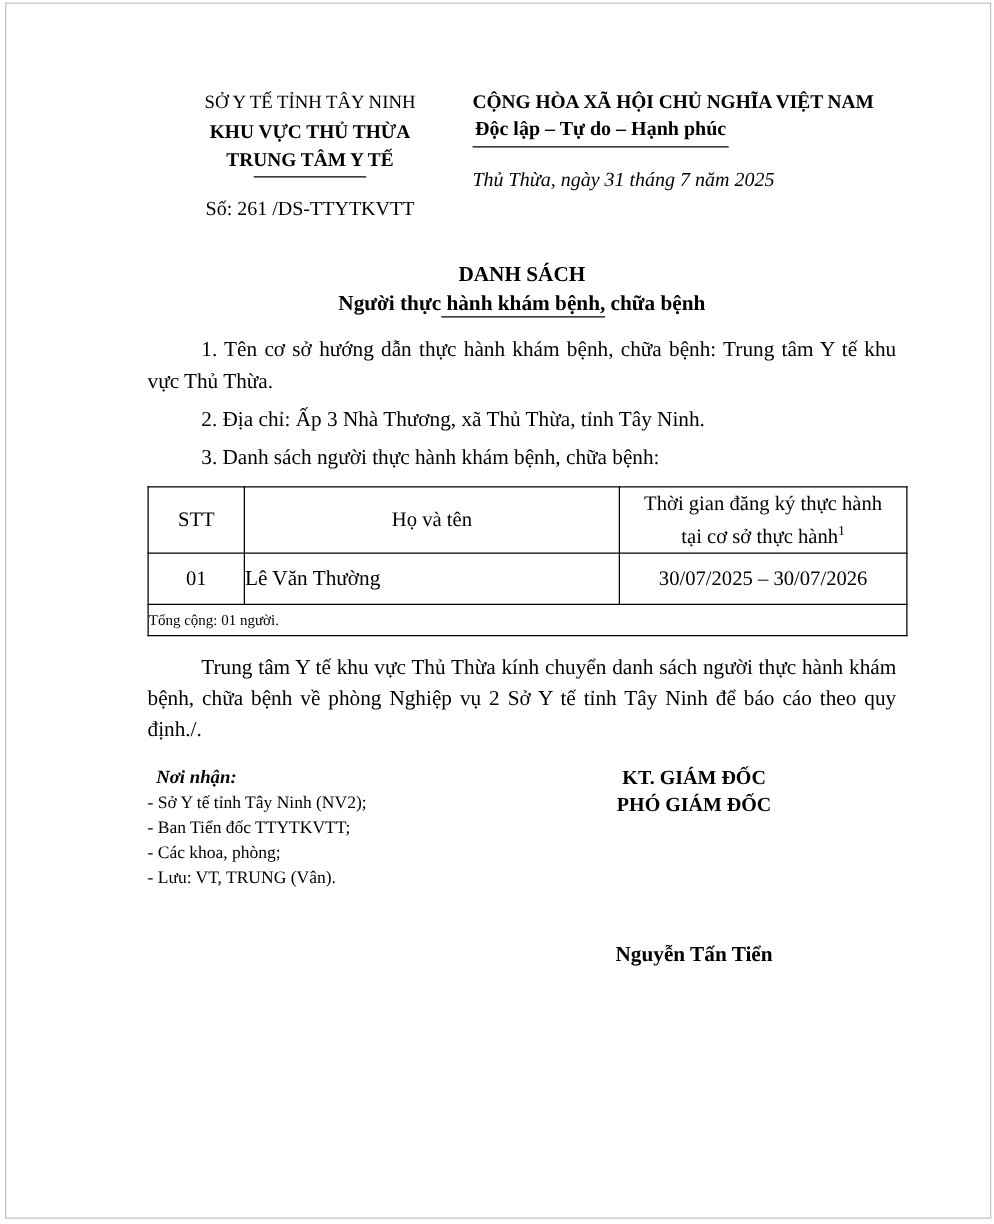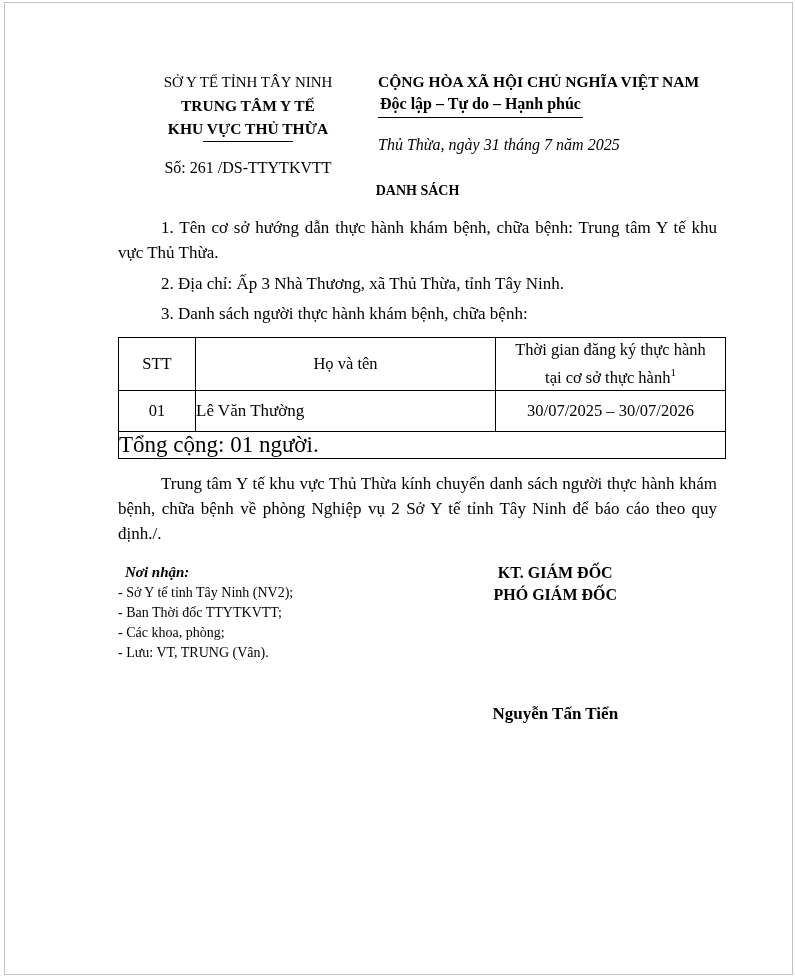--- a/index.html
+++ b/index.html
@@ -52,23 +52,24 @@
     font-weight: bold;
     font-size: 16px;
     display: inline-block;
     border-bottom: 1.5px solid #000;
     padding: 0 2px 2px 2px;
   }
   .place-date { margin-top: 16px; font-style: italic; font-size: 16px; }
 
   
   .doc-title {
+    margin-top: 29px;
     text-align: center;
     font-weight: bold;
-    font-size: 14px;
+    font-size: 17px;
     line-height: 23px;
   }
   .doc-subtitle {
     text-align: center;
     font-weight: bold;
     font-size: 17px;
     line-height: 23px;
   }
   .doc-subtitle .u { border-bottom: 1.5px solid #000; padding-bottom: 1px; }
 
@@ -96,21 +97,21 @@
     font-weight: normal;
     padding: 0;
   }
   .col-stt  { width: 77px;  }
   .col-name { width: 300px; }
   .col-time { width: 230px; }
   th.h { font-size: 16.5px; text-align: center; vertical-align: middle; height: 52px; line-height: 22px; }
   td.c-stt  { text-align: center; font-size: 16.5px; height: 40px; }
   td.c-name { text-align: left; font-size: 17px; padding-left: 12px; height: 40px; }
   td.c-time { text-align: center; font-size: 16.5px; height: 40px; }
-  td.c-total { text-align: left; font-size: 23px; padding: 4px 8px 6px 8px; height: 24px; }
+  td.c-total { text-align: left; font-size: 12px; padding: 4px 8px 6px 8px; height: 24px; }
   sup { font-size: 11px; }
 
   
   .closing { margin-top: 12px; }
 
   
   .footer { display: flex; margin-top: 16px; }
   .recipients { width: 46%; }
   .recipients-label {
     font-weight: bold;
@@ -126,33 +127,34 @@
 </style>
 </head>
 <body>
 
 <div class="page">
   <div class="content">
 
     <div class="letterhead">
       <div class="issuer">
         <div>SỞ Y TẾ TỈNH TÂY NINH</div>
+        <div class="org">KHU VỰC THỦ THỪA</div>
         <div class="org">TRUNG TÂM Y TẾ</div>
-        <div class="org">KHU VỰC THỦ THỪA</div>
         <div class="issuer-rule"></div>
         <div class="doc-number">Số: 261 /DS-TTYTKVTT</div>
       </div>
       <div class="national">
         <div class="motto">CỘNG HÒA XÃ HỘI CHỦ NGHĨA VIỆT NAM</div>
         <div><span class="slogan">Độc lập – Tự do – Hạnh phúc</span></div>
         <div class="place-date">Thủ Thừa, ngày 31 tháng 7 năm 2025</div>
       </div>
     </div>
 
     <div class="doc-title">DANH SÁCH</div>
+    <div class="doc-subtitle"><span>Người thực</span><span class="u"> hành khám bệnh,</span><span> chữa bệnh</span></div>
 
     <p class="para p1">1. Tên cơ sở hướng dẫn thực hành khám bệnh, chữa bệnh: Trung tâm Y tế khu vực Thủ Thừa.</p>
     <p class="para p2">2. Địa chỉ: Ấp 3 Nhà Thương, xã Thủ Thừa, tỉnh Tây Ninh.</p>
     <p class="para p3">3. Danh sách người thực hành khám bệnh, chữa bệnh:</p>
 
     <table class="practice">
       <colgroup>
         <col class="col-stt">
           <col class="col-name">
           <col class="col-time">
@@ -173,21 +175,21 @@
       </tr>
     </tbody>
       </table>
 
     <p class="para closing">Trung tâm Y tế khu vực Thủ Thừa kính chuyển danh sách người thực hành khám bệnh, chữa bệnh về phòng Nghiệp vụ 2 Sở Y tế tỉnh Tây Ninh để báo cáo theo quy định./.</p>
 
     <div class="footer">
       <div class="recipients">
         <div class="recipients-label">Nơi nhận:</div>
         <div class="recipient-item">- Sở Y tế tỉnh Tây Ninh (NV2);</div>
-        <div class="recipient-item">- Ban Thời đốc TTYTKVTT;</div>
+        <div class="recipient-item">- Ban Tiển đốc TTYTKVTT;</div>
         <div class="recipient-item">- Các khoa, phòng;</div>
         <div class="recipient-item">- Lưu: VT, TRUNG (Vân).</div>
       </div>
       <div class="signature">
         <div class="sig-pos">KT. GIÁM ĐỐC</div>
         <div class="sig-pos">PHÓ GIÁM ĐỐC</div>
         <div class="sig-name">Nguyễn Tấn Tiển</div>
       </div>
     </div>
 

